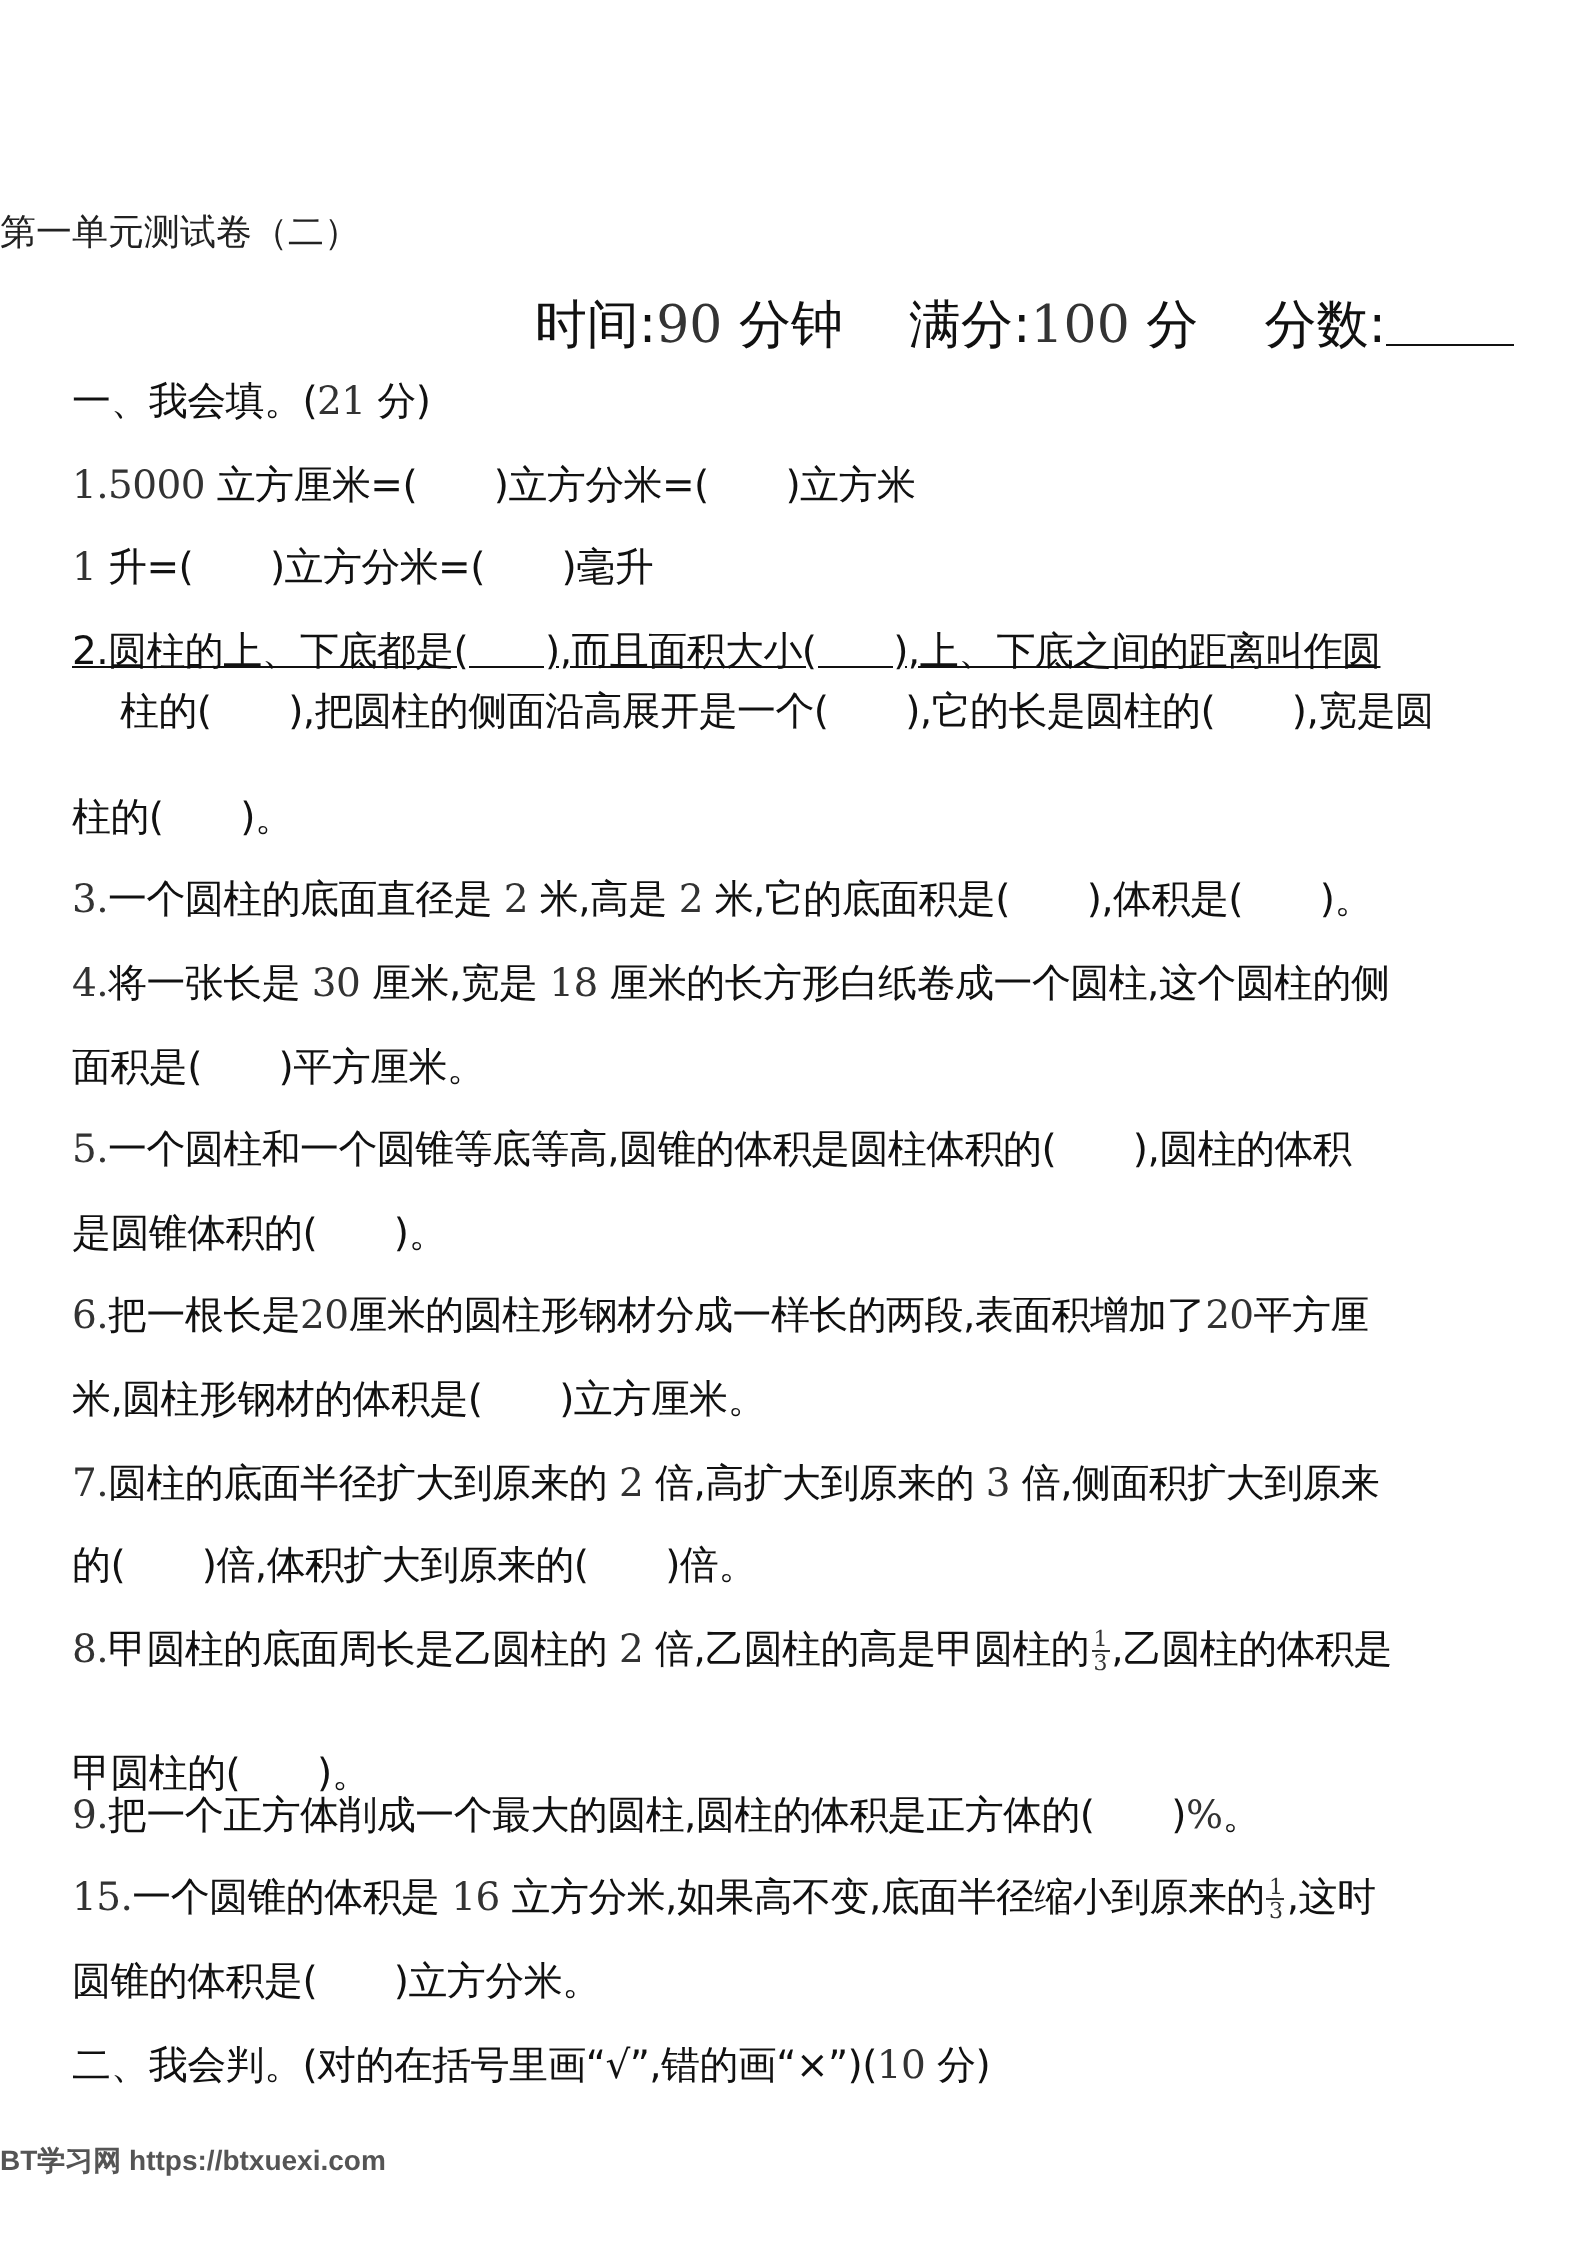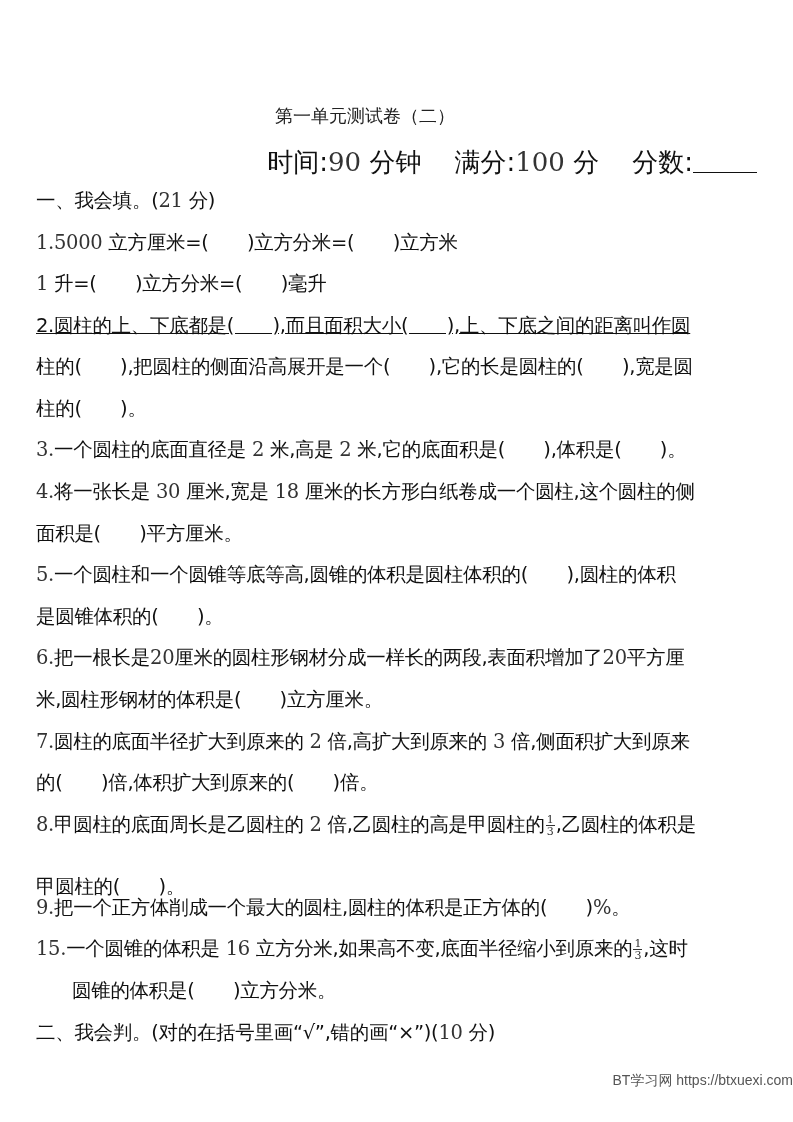--- a/index.html
+++ b/index.html
@@ -6,40 +6,41 @@
     body {
       width: 793px; height: 1122px; position: relative; overflow: hidden;
       font-family: "DejaVu Sans", "Liberation Sans", sans-serif;
       color: #111111;
     }
     .line {
       position: absolute; left: 36px; white-space: nowrap;
       font-size: 19.5px; line-height: 26px; letter-spacing: -0.3px;
     }
     .title {
-      position: absolute; top: 104px; left: 0; width: 730px; text-align: center;
+      position: absolute; top: 104px; left: 0; width: 730px; text-align: left;
       font-family: "DejaVu Serif", "Liberation Serif", serif;
       font-size: 18px; color: #222;
     }
     .info {
       position: absolute; top: 145px; right: 36px; font-size: 26px; white-space: nowrap;
     }
     .blank-line { display: inline-block; width: 64px; border-bottom: 1.3px solid #111; height: 18px; vertical-align: -2px; }
     .num { font-family: "DejaVu Serif", "Liberation Serif", serif; font-weight: normal; color: #333; }
     .frac {
       display: inline-block; position: relative; vertical-align: middle;
       font-family: "DejaVu Serif", "Liberation Serif", serif; font-size: 11px;
       line-height: 11px; text-align: center; width: 9px; margin: 0 1px; color: #333;
     }
     .frac span { display: block; }
     .frac .den { border-top: 1px solid #333; }
     .footer {
-      position: absolute; top: 1072px; left: 0; width: 793px; text-align: right;
+      position: absolute; top: 1072px; left: 0; width: 793px; text-align: left;
       font-size: 14px; color: #555;
       font-family: "Liberation Sans", sans-serif;
+      font-weight: bold;
     }
   </style>
 </head>
 <body>
 
 <div class="title">第一单元测试卷（二）</div>
 
 <div class="info">
   <span>时间:</span><span class="num">90</span>
   <span>分钟</span>
@@ -55,21 +56,21 @@
 </div>
 
 <div class="line" style="top:230px;">
   <span class="num">1.</span><span class="num">5000</span><span> 立方厘米=(　　)立方分米=(　　)立方米</span>
 </div>
 <div class="line" style="top:271px;">
   <span class="num">1</span><span> 升=(　　)立方分米=(　　)毫升</span>
 </div>
 
 <div class="line" style="top:313px;text-decoration:underline;">2.圆柱的上、下底都是(　　),而且面积大小(　　),上、下底之间的距离叫作圆</div>
-<div class="line" style="top:354px;">柱的(　　),把圆柱的侧面沿高展开是一个(　　),它的长是圆柱的(　　),宽是圆</div>
+<div class="line" style="top:343px;margin-left:24px;">柱的(　　),把圆柱的侧面沿高展开是一个(　　),它的长是圆柱的(　　),宽是圆</div>
 <div class="line" style="top:396px;">柱的(　　)。</div>
 
 <div class="line" style="top:437px;">
   <span class="num">3.</span><span>一个圆柱的底面直径是 </span><span class="num">2</span><span> 米,高是 </span><span class="num">2</span><span> 米,它的底面积是(　　),体积是(　　)。</span>
 </div>
 
 <div class="line" style="top:479px;text-align:right;">
   <span class="num">4.</span><span>将一张长是 </span><span class="num">30</span><span> 厘米,宽是 </span><span class="num">18</span><span> 厘米的长方形白纸卷成一个圆柱,这个圆柱的侧</span>
 </div>
 <div class="line" style="top:521px;">面积是(　　)平方厘米。</div>
@@ -94,19 +95,19 @@
 </div>
 <div class="line" style="top:874px;">甲圆柱的(　　)。</div>
 
 <div class="line" style="top:895px;">
   <span class="num">9.</span><span>把一个正方体削成一个最大的圆柱,圆柱的体积是正方体的(　　)</span><span class="num">%</span><span>。</span>
 </div>
 
 <div class="line" style="top:936px;">
   <span class="num">15.</span><span>一个圆锥的体积是 </span><span class="num">16</span><span> 立方分米,如果高不变,底面半径缩小到原来的</span><span class="frac"><span class="numr">1</span><span class="den">3</span></span><span>,这时</span>
 </div>
-<div class="line" style="top:978px;margin-left:36px;">圆锥的体积是(　　)立方分米。</div>
+<div class="line" style="top:978px;">圆锥的体积是(　　)立方分米。</div>
 
 <div class="line" style="top:1020px;">
   <span>二、我会判。(对的在括号里画“√”,错的画“×”)(</span><span class="num">10</span><span> 分)</span>
 </div>
 
 <div class="footer">BT学习网 https://btxuexi.com</div>
 
 </body></html>

